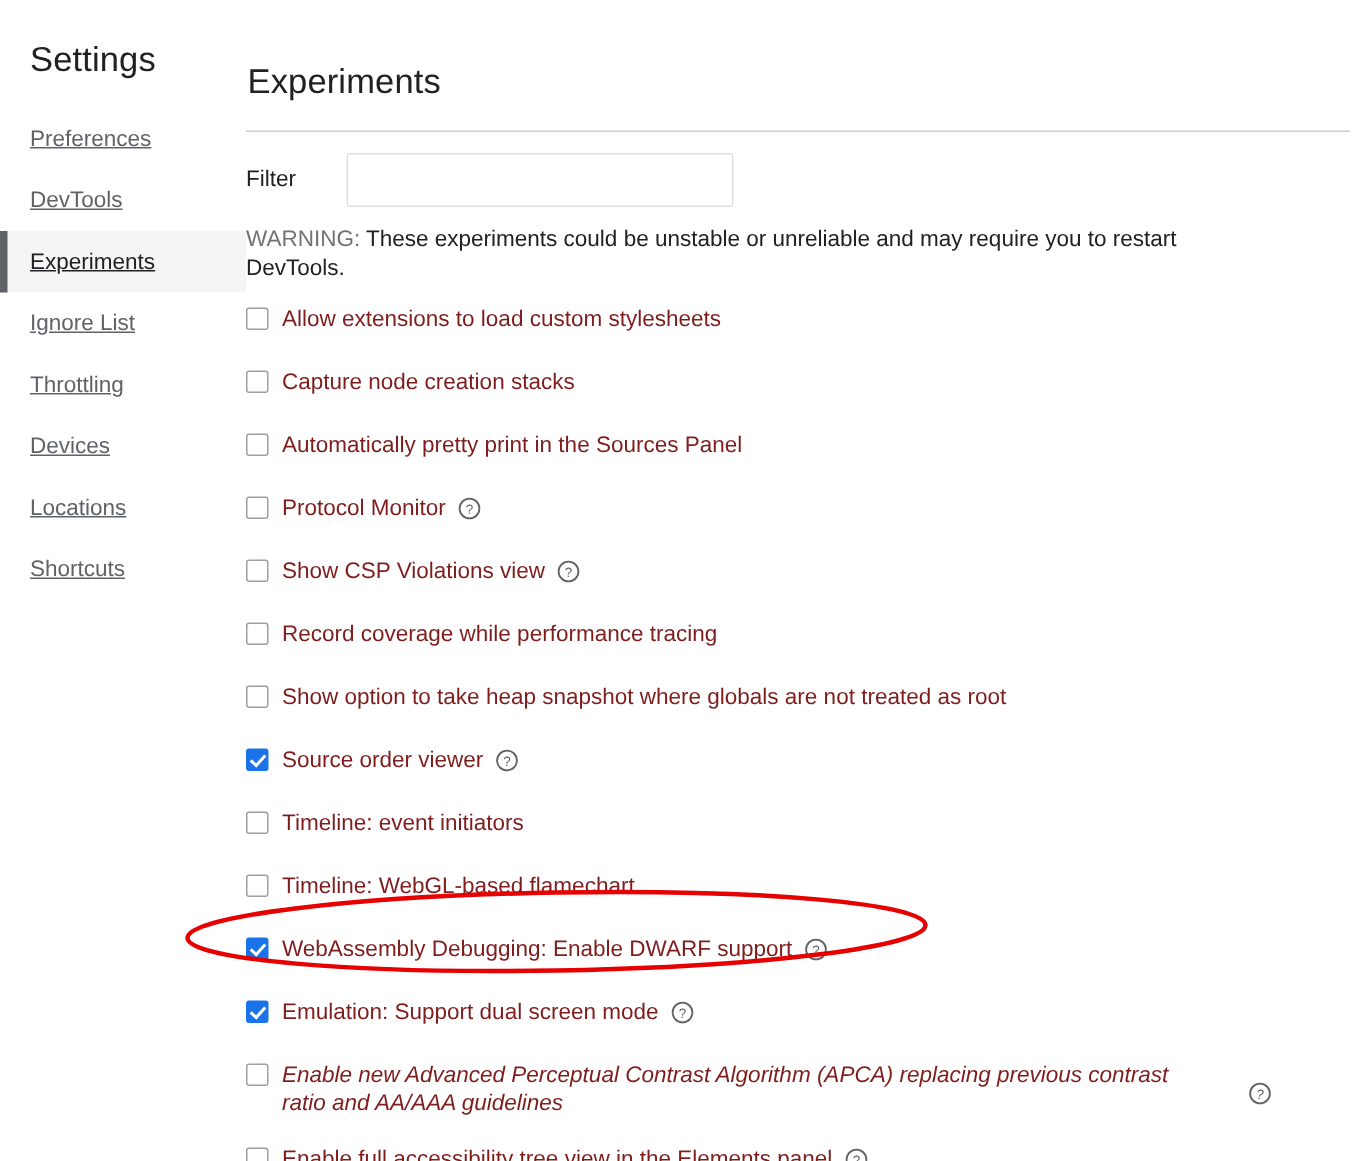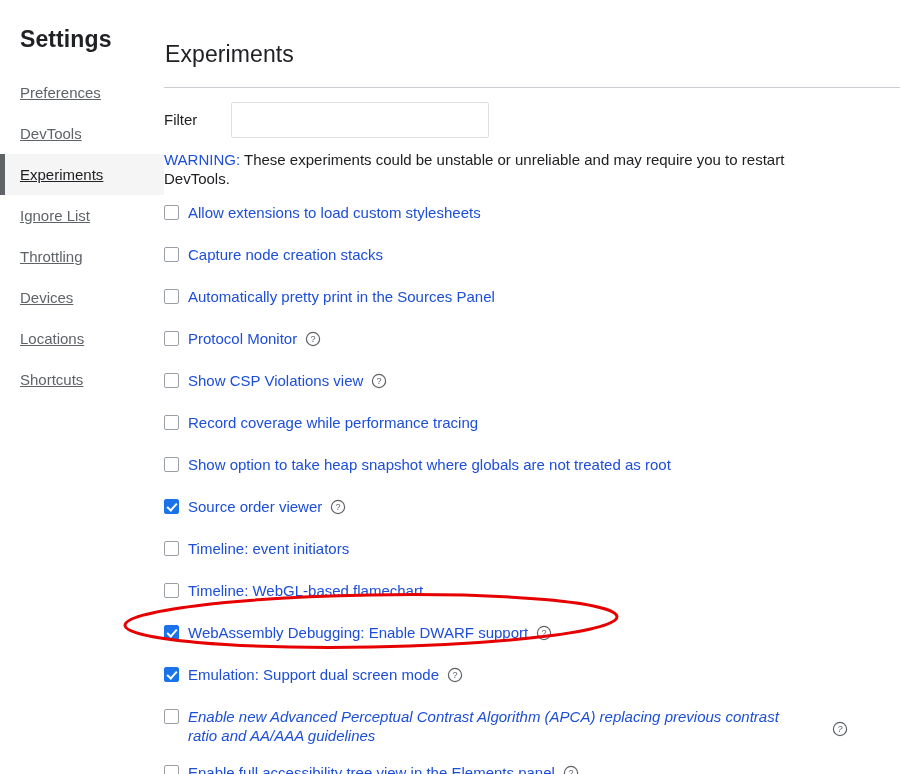--- a/index.html
+++ b/index.html
@@ -30,21 +30,21 @@
     padding-top: 22px;
     box-sizing: border-box;
     background: #ffffff;
   }
   .sidebar-title {
     font-size: 23px;
     color: #202124;
     padding: 0 0 0 20px;
     line-height: 34px;
     margin-bottom: 16px;
-    font-weight: 700;
+    font-weight: 400;
     letter-spacing: 0.1px;
   }
   .sidebar-item {
     position: relative;
     height: 41px;
     line-height: 41px;
     padding-left: 20px;
     font-size: 15px;
     color: #5f6368;
     white-space: nowrap;
@@ -114,21 +114,21 @@
   }
 
   .warning {
     margin-top: 12px;
     font-size: 15px;
     line-height: 19px;
     color: #202124;
     max-width: 640px;
   }
   .warning .warn-word {
-    color: #1d4ed8;
+    color: #737373;
   }
 
   .experiments-list {
     margin-top: 12px;
   }
   .exp-row {
     display: flex;
     align-items: flex-start;
     min-height: 28px;
     margin-bottom: 14px;
@@ -164,21 +164,21 @@
     width: 4px;
     height: 8px;
     border: solid #ffffff;
     border-width: 0 2px 2px 0;
     transform: rotate(42deg);
   }
 
   .exp-label {
     font-size: 15px;
     line-height: 19px;
-    color: #1d4ed8;
+    color: #7f1d1d;
     max-width: 600px;
   }
 
   .help-icon {
     flex: 0 0 auto;
     display: inline-block;
     width: 16px;
     height: 16px;
     margin-left: 8px;
     margin-top: 2px;

